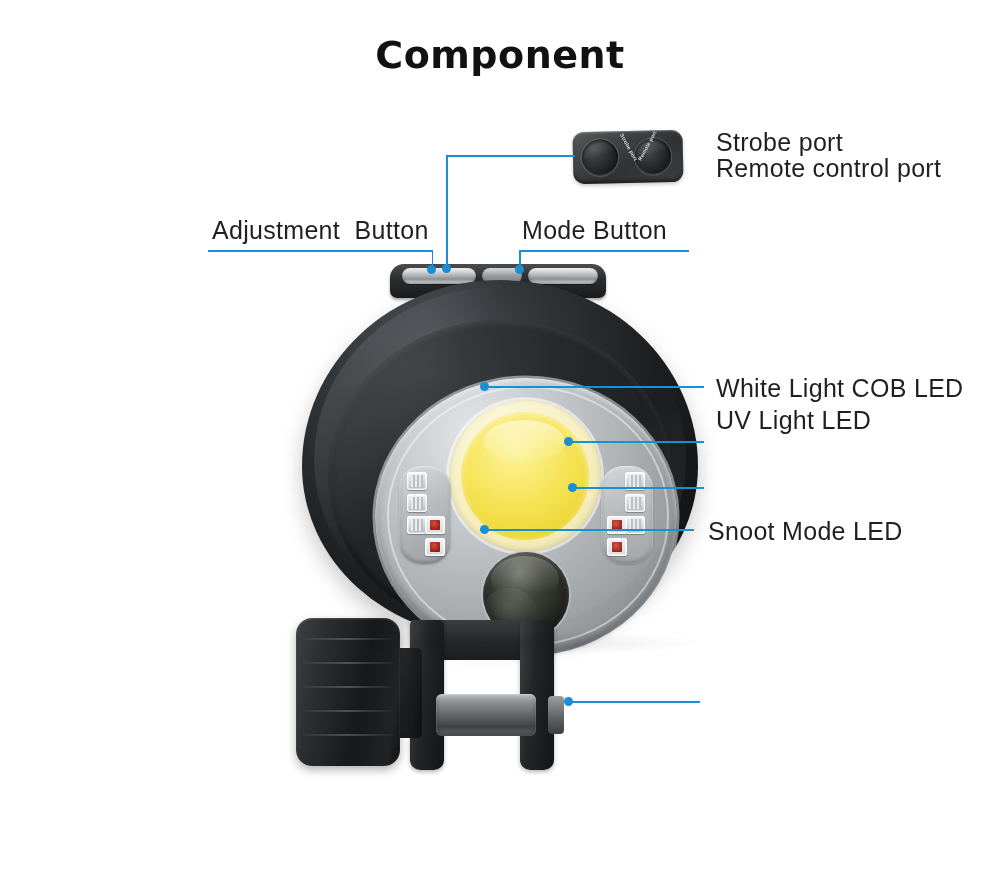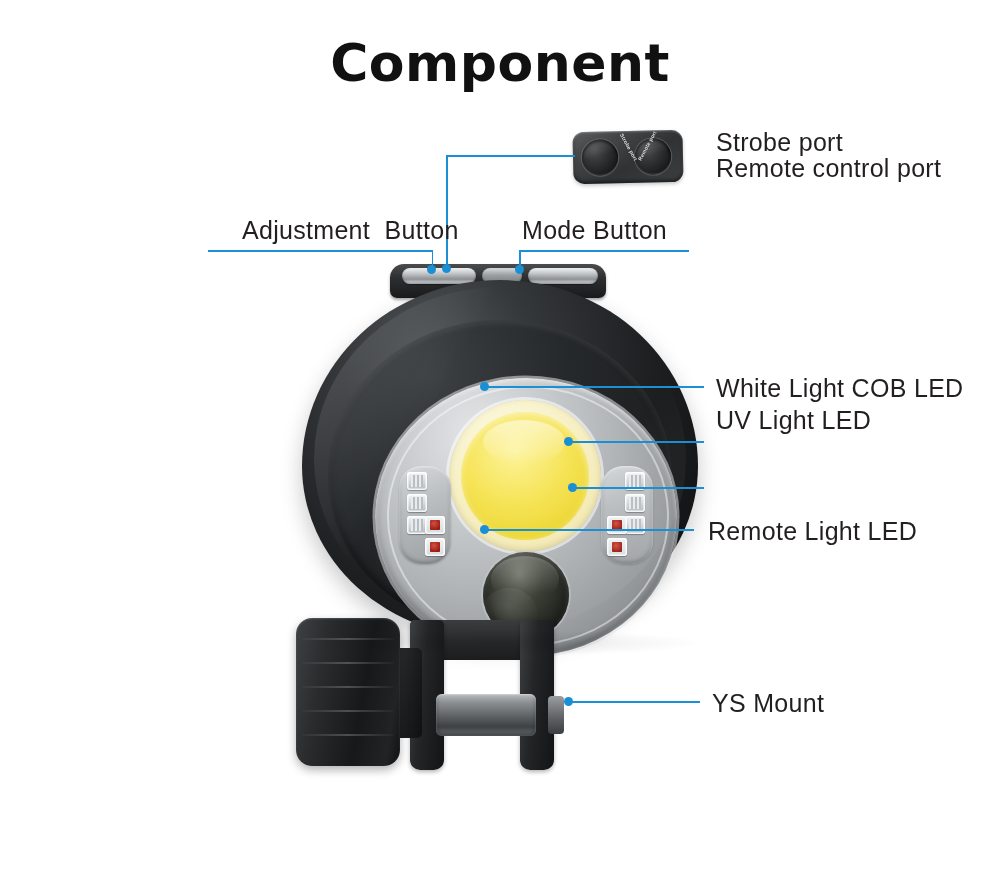--- a/index.html
+++ b/index.html
@@ -6,21 +6,21 @@
   body{
     width:1000px;height:881px;overflow:hidden;position:relative;
     font-family:"Liberation Sans","DejaVu Sans",sans-serif;
     color:#231f20;
   }
   #stage{position:absolute;left:0;top:0;width:1000px;height:881px;}
 
   
   .page-title{
     position:absolute;left:0;top:33px;width:1000px;text-align:center;
-    font-size:52px;font-weight:bold;letter-spacing:.5px;color:#111;
+    font-size:38px;font-weight:bold;letter-spacing:.5px;color:#111;
     font-family:"DejaVu Sans","Liberation Sans",sans-serif;
   }
 
   
   .lbl{
     position:absolute;white-space:pre;color:#231f20;
     font-family:"Liberation Sans","DejaVu Sans",sans-serif;
     font-weight:300;letter-spacing:.3px;
   }
   .lbl.sz-25{font-size:25px;line-height:32px;}
@@ -342,21 +342,20 @@
 
   <div class="dot" style="left:480px;top:525px;"></div>
   <div class="ldr h" style="left:488px;top:529px;width:206px;"></div>
 
   <div class="dot" style="left:564px;top:697px;"></div>
   <div class="ldr h" style="left:572px;top:701px;width:128px;"></div>
 
   <div class="lbl sz-25" style="left:716px;top:126px;">Strobe port</div>
   <div class="lbl sz-25" style="left:716px;top:152px;">Remote control port</div>
 
-  <div class="lbl sz-25" style="left:212px;top:214px;margin-left:30px;">Adjustment  Button</div>
+  <div class="lbl sz-25" style="left:212px;top:214px;">Adjustment  Button</div>
   <div class="lbl sz-25" style="left:522px;top:214px;">Mode Button</div>
 
   <div class="lbl sz-25" style="left:716px;top:372px;">White Light COB LED</div>
   <div class="lbl sz-25" style="left:716px;top:404px;">UV Light LED</div>
-  <div class="lbl sz-25" style="left:708px;top:515px;">Remote Light LED</div>
-  <div class="lbl sz-25" style="left:712px;top:687px;">YS Mount</div>
+  <div class="lbl sz-25" style="left:708px;top:515px;">Snoot Mode LED</div>
 
 </div>
 
 </body></html>

